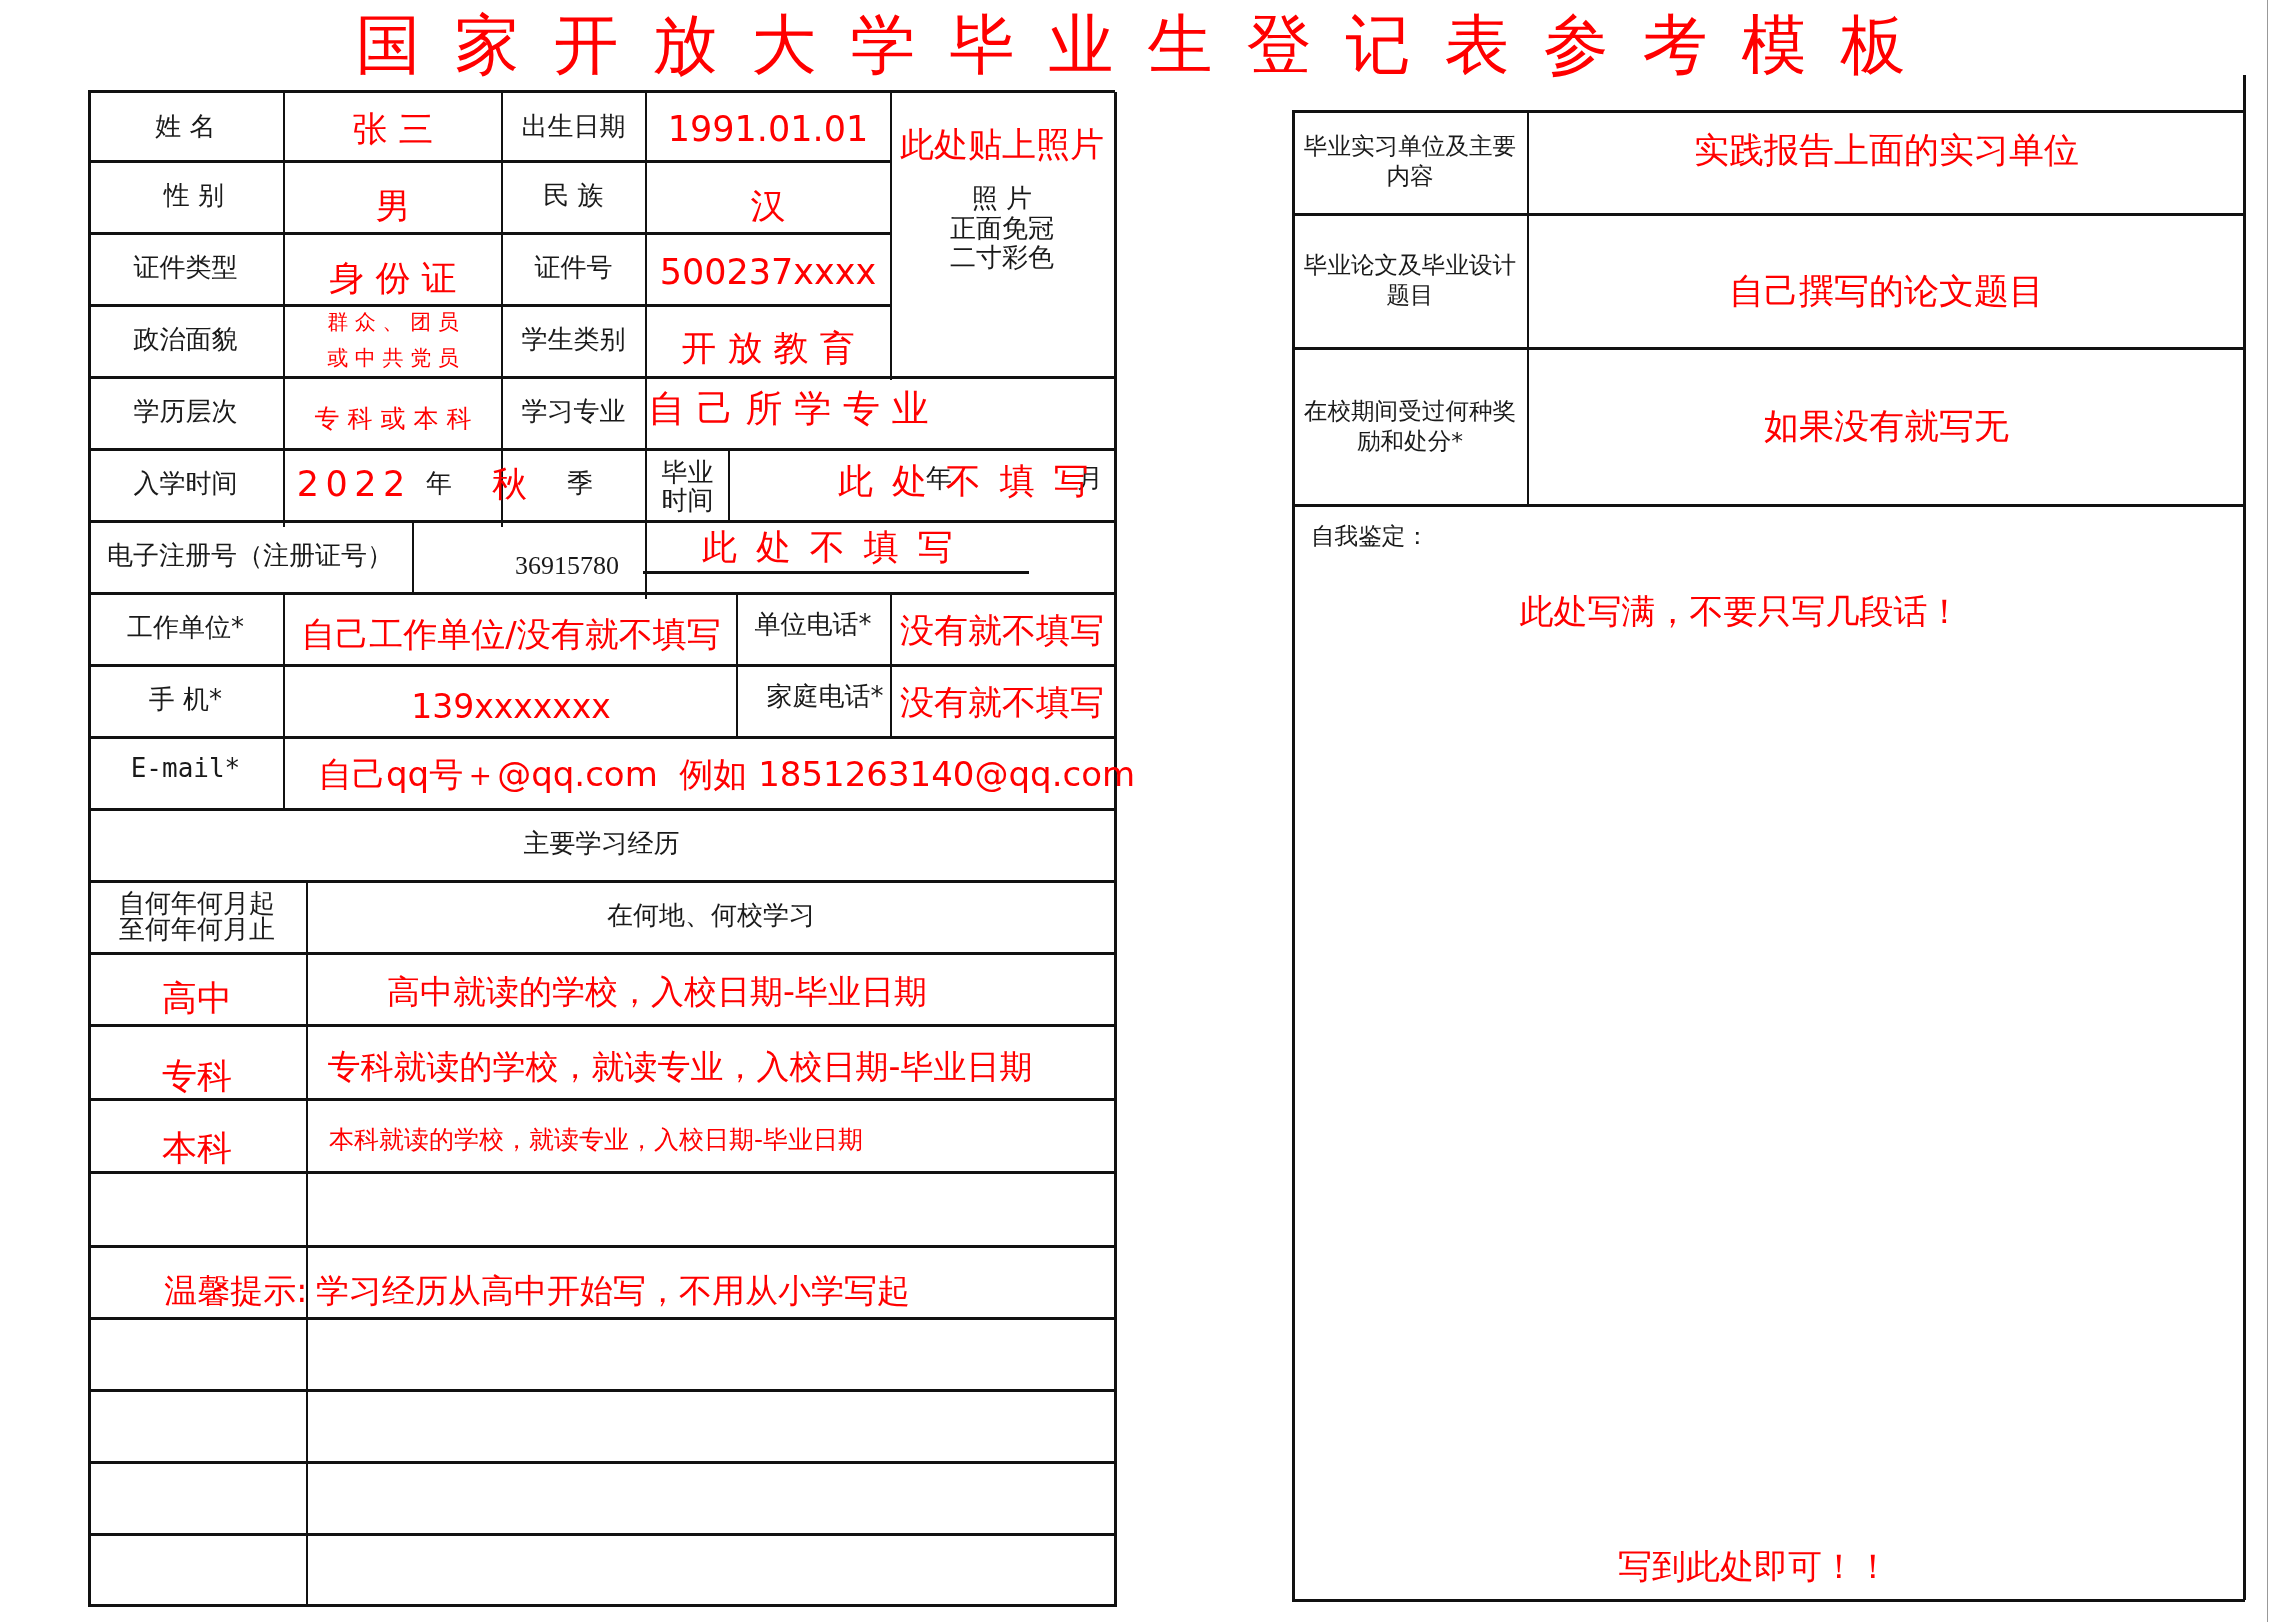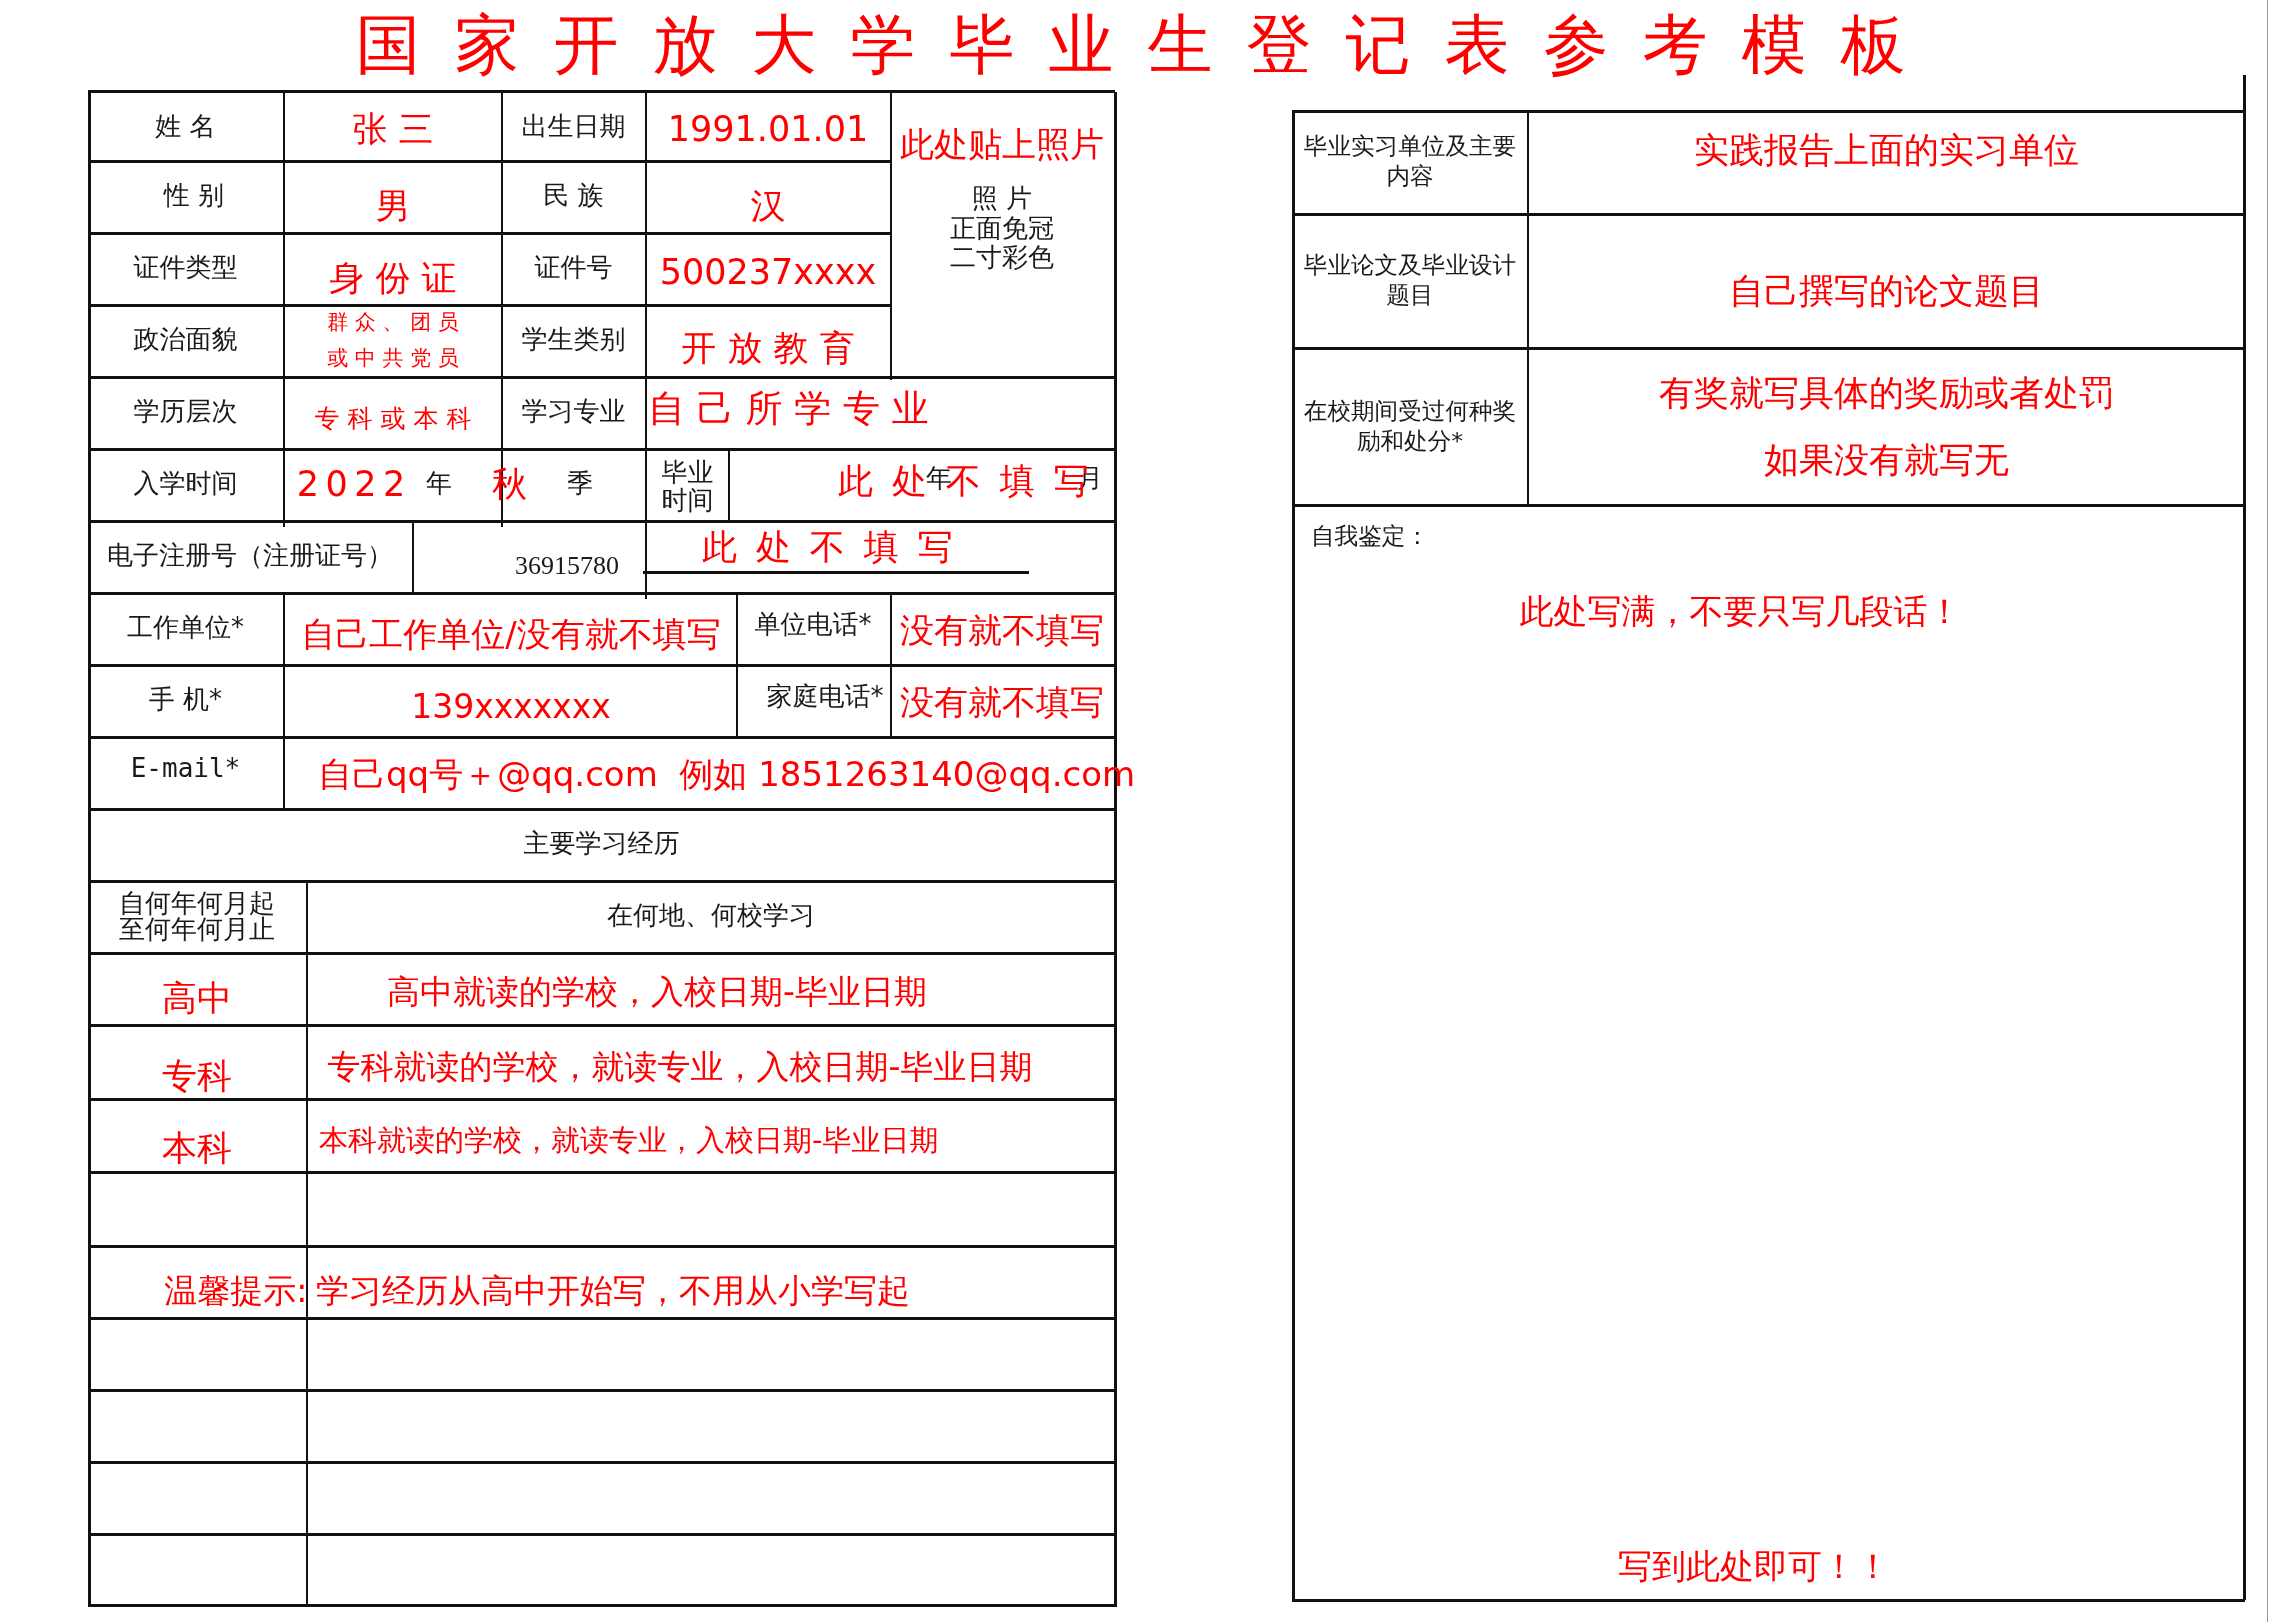--- a/index.html
+++ b/index.html
@@ -141,21 +141,21 @@
   </div>
   <div class="cell lbl" style="left:308px;top:880px;width:806px;height:72px;">在何地、何校学习</div>
 
   <div class="cell val" style="left:88px;top:962px;width:218px;height:72px;">高中</div>
   <div class="cell val" style="left:308px;top:959px;width:806px;height:65px;justify-content:flex-start;padding-left:79px;font-size:33px;">高中就读的学校，入校日期-毕业日期</div>
 
   <div class="cell val" style="left:88px;top:1040px;width:218px;height:72px;">专科</div>
   <div class="cell val" style="left:308px;top:1034px;width:806px;height:65px;justify-content:flex-start;padding-left:19.6px;font-size:33px;">专科就读的学校，就读专业，入校日期-毕业日期</div>
 
   <div class="cell val" style="left:88px;top:1112px;width:218px;height:72px;">本科</div>
-  <div class="cell val" style="left:308px;top:1108px;width:806px;height:65px;justify-content:flex-start;padding-left:11px;font-size:29px;">本科就读的学校，就读专业，入校日期-毕业日期</div>
+  <div class="cell val" style="left:308px;top:1108px;width:806px;height:65px;justify-content:flex-start;padding-left:21px;font-size:25px;">本科就读的学校，就读专业，入校日期-毕业日期</div>
 
   <div class="cell val" style="left:88px;top:1173px;width:218px;height:72px;"></div>
   <div class="cell val" style="left:308px;top:1173px;width:806px;height:72px;"></div>
 
   <div class="cell val" style="left:88px;top:1255px;width:222px;height:72px;justify-content:flex-end;padding-right:2.6px;font-size:33px;">温馨提示:</div>
   <div class="cell val" style="left:308px;top:1255px;width:806px;height:72px;justify-content:flex-start;padding-left:7.9px;font-size:33px;">学习经历从高中开始写，不用从小学写起</div>
 
   <div class="cell val" style="left:88px;top:1319px;width:218px;height:70px;"></div>
   <div class="cell val" style="left:308px;top:1319px;width:806px;height:70px;"></div>
   <div class="cell val" style="left:88px;top:1391px;width:218px;height:70px;"></div>
@@ -187,21 +187,20 @@
     <div>毕业论文及毕业设计</div>
     <div>题目</div>
   </div>
   <div class="cell val" style="left:1529px;top:226px;width:715px;height:131px;">自己撰写的论文题目</div>
 
   <div class="cell lbl" style="left:1294px;top:349px;width:232px;height:155px;flex-direction:column;font-size:23.6px;line-height:1.25;">
     <div>在校期间受过何种奖</div>
     <div>励和处分*</div>
   </div>
   <div class="cell val" style="left:1529px;top:349px;width:715px;height:155px;flex-direction:column;gap:26px;">
-    <div>有奖就写具体的奖励或者处罚</div>
     <div>如果没有就写无</div>
   </div>
 
   <div class="abs lbl" style="left:1311px;top:520px;font-size:23.6px;">自我鉴定：</div>
   <div class="abs" style="left:1296px;top:507px;width:948px;height:1091px;"></div>
   <div class="abs val" style="left:1374px;top:589px;width:733px;text-align:center;font-size:34px;">此处写满，不要只写几段话！</div>
   <div class="abs val" style="left:1394px;top:1544px;width:720px;text-align:center;font-size:34px;">写到此处即可！！</div>
 </div>
 
 

